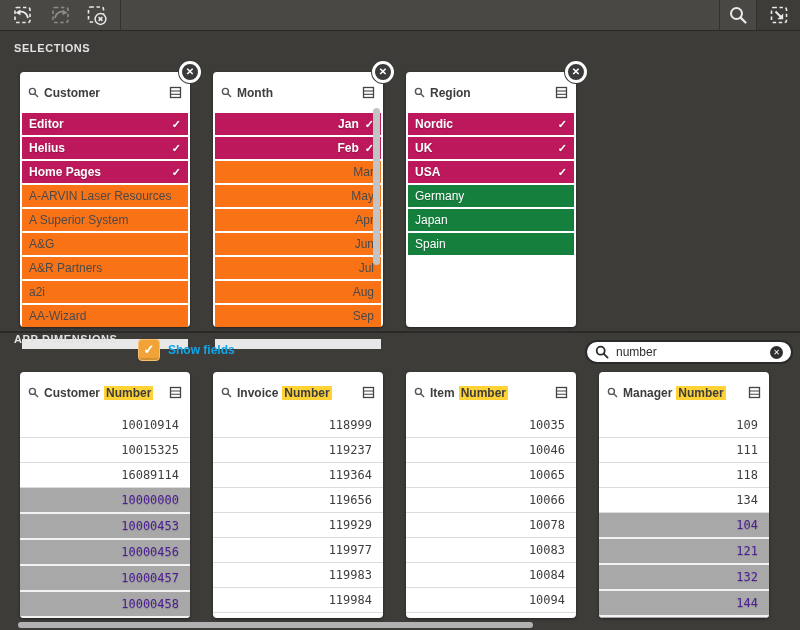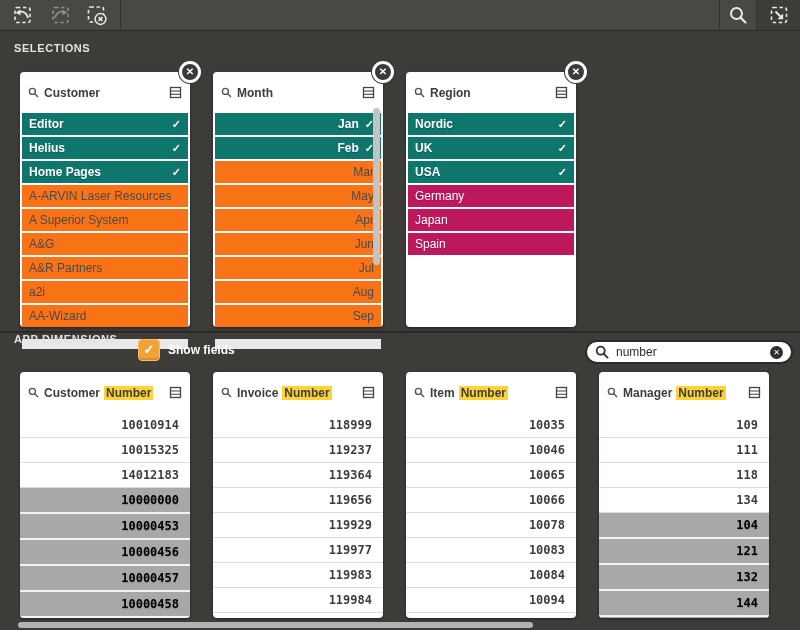--- a/index.html
+++ b/index.html
@@ -34,52 +34,52 @@
   .card-head{height:41px;display:flex;align-items:center;padding:0 8px;font-size:12px;
              font-weight:bold;color:#3d3d3d;}
   .head-title{margin-left:5px;white-space:nowrap;}
   .hl{background:#ffd335;padding:0 2px;margin-left:4px;}
   .head-list-icon{margin-left:auto;display:flex;}
 
   .lb-rows{padding:0 2px;overflow:hidden;}
   .top-cards .lb-rows{height:226px;}
   .row{display:flex;align-items:center;height:22px;margin-bottom:2px;padding:0 7px;
        font-size:12px;color:#4a4a4a;cursor:pointer;}
-  .row.selected{background:#0f766e;color:#fff;font-weight:bold;text-shadow:0 1px 1px rgba(0,0,0,.25);}
+  .row.selected{background:#be185d;color:#fff;font-weight:bold;text-shadow:0 1px 1px rgba(0,0,0,.25);}
   .row.alternative{background:#f97316;}
-  .row.excluded{background:#be185d;color:#fff;text-shadow:0 1px 1px rgba(0,0,0,.18);}
+  .row.excluded{background:#15803d;color:#fff;text-shadow:0 1px 1px rgba(0,0,0,.18);}
   .check{margin-left:auto;font-size:11px;}
   .align-right .row .row-label{margin-left:auto;}
   .align-right .row .check{margin-left:6px;}
   .partial{height:10px;background:#e8e8e8;margin:0 2px;}
 
   
   .numlist .lb-rows{padding:0;}
   .numlist .row{height:24px;margin:0;padding:0 11px;border-bottom:1px solid #dcdcdc;
                 font-family:"DejaVu Sans Mono",monospace;font-size:12px;color:#3d3d3d;
-                justify-content:flex-end;font-weight:bold;}
-  .numlist .row.excluded{background:#a8a8a8;color:#000000;border-bottom:2px solid #f2f2f2;}
+                justify-content:flex-end;}
+  .numlist .row.excluded{background:#a8a8a8;color:#4c1d95;border-bottom:2px solid #f2f2f2;}
 
   
   .close-btn{position:absolute;top:-11px;right:-11px;width:16px;height:16px;background:#3a3a3a;
              border:3px solid #fff;border-radius:50%;box-shadow:0 0 0 1px #3a3a3a;color:#fff;
              font-size:10px;font-weight:bold;line-height:16px;text-align:center;cursor:pointer;z-index:5;}
 
   
   .vscroll{position:absolute;right:3px;top:36px;width:7px;height:157px;background:#c3c3c3;
            border-radius:4px;cursor:pointer;}
   .hscrollbar{position:absolute;left:18px;top:622px;width:515px;height:6px;background:#b2b2b2;
               border-radius:3px;cursor:pointer;}
 
   
   .showfields{position:absolute;left:138px;top:339px;display:flex;align-items:center;gap:8px;cursor:pointer;}
   .checkbox{width:20px;height:20px;background:#f2a338;border:1px solid #f7c06a;border-radius:4px;
             box-shadow:inset 0 -2px 0 rgba(0,0,0,.12);color:#fff;font-size:13px;font-weight:bold;
             line-height:20px;text-align:center;}
-  .showfields-label{color:#ffffff;font-size:12px;font-weight:bold;}
+  .showfields-label{color:#0ea5e9;font-size:12px;font-weight:bold;}
 
   .search-pill{position:absolute;left:585px;top:340px;width:208px;height:24px;background:#fff;
                border:2px solid #2b2b2b;border-radius:14px;display:flex;align-items:center;
                padding:0 8px;box-sizing:border-box;}
   .search-pill input{border:none;outline:none;flex:1;font-size:12px;color:#2e2e2e;margin-left:5px;
                      font-family:"Liberation Sans",sans-serif;background:transparent;min-width:0;}
   .pill-clear{width:13px;height:13px;background:#2e2e2e;border-radius:50%;color:#fff;font-size:8px;
               line-height:13px;text-align:center;cursor:pointer;flex:0 0 auto;}
 </style>
 </head>
@@ -317,21 +317,21 @@
         </span>
       </div>
       <div class="lb-rows">
           <div class="row possible">
             <span class="row-label">10010914</span>
           </div>
           <div class="row possible">
             <span class="row-label">10015325</span>
           </div>
           <div class="row possible">
-            <span class="row-label">14012183</span>
+            <span class="row-label">16089114</span>
           </div>
           <div class="row excluded">
             <span class="row-label">10000000</span>
           </div>
           <div class="row excluded">
             <span class="row-label">10000453</span>
           </div>
           <div class="row excluded">
             <span class="row-label">10000456</span>
           </div>

